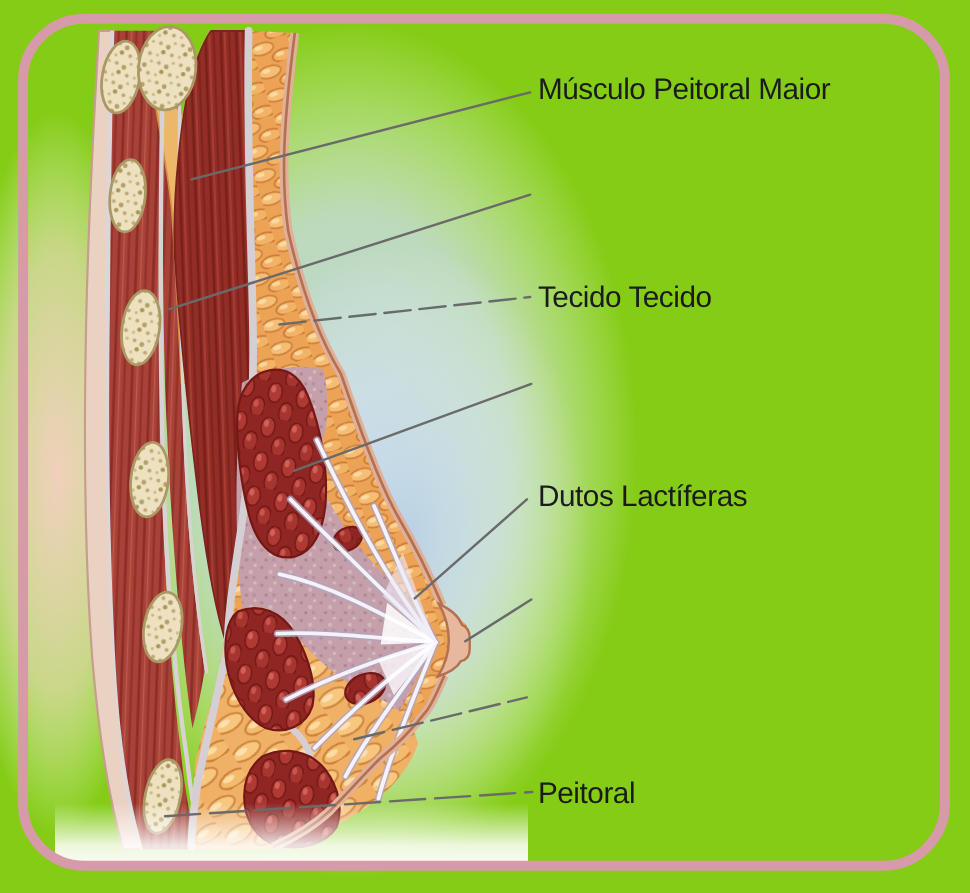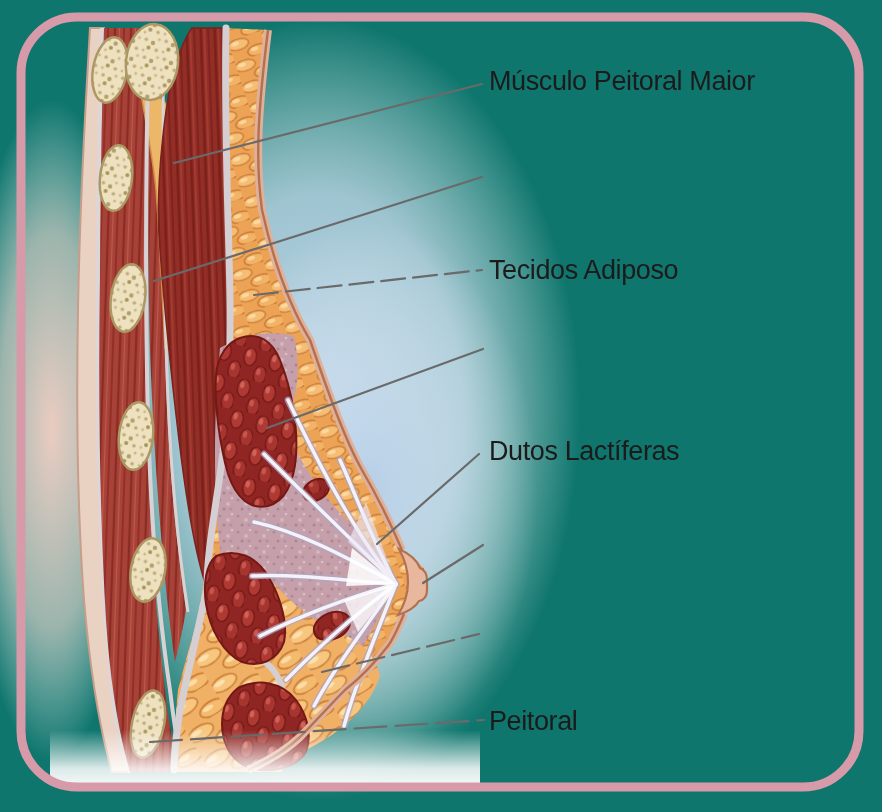--- a/index.html
+++ b/index.html
@@ -1,19 +1,19 @@
 <!DOCTYPE html>
 <html><head>
 <meta charset="utf-8">
 <style>
   html,body{margin:0;padding:0;background:#ffffff;}
   #stage{
     position:relative;
     width:882px;height:812px;
-    background:#0f766e;
+    background:#84cc16;
     font-family:"Liberation Sans", sans-serif;
     overflow:hidden;
   }
   #art{position:absolute;left:0;top:0;width:882px;height:812px;}
   .lbl{
     position:absolute;
     left:489px;
     font-size:27px;
     line-height:36px;
     letter-spacing:-0.4px;
@@ -197,17 +197,17 @@
     <line x1="377" y1="544" x2="479" y2="454"></line>
     <line x1="423" y1="583" x2="483" y2="545"></line>
     <line x1="322" y1="672" x2="479" y2="634" stroke-dasharray="28 8"></line>
     <line x1="150" y1="742" x2="484" y2="720" stroke-dasharray="32 9"></line>
   </g>
 
   <rect x="21" y="17" width="838" height="770" rx="56" ry="56" fill="none" stroke="#d79aa9" stroke-width="9"></rect>
 </svg>
 
 <div class="lbl" style="top:63px">Músculo Peitoral Maior</div>
-<div class="lbl" style="top:252px">Tecidos Adiposo</div>
+<div class="lbl" style="top:252px">Tecido Tecido</div>
 <div class="lbl" style="top:433px">Dutos Lactíferas</div>
 <div class="lbl" style="top:703px">Peitoral</div>
 
 </div>
 
 </body></html>

